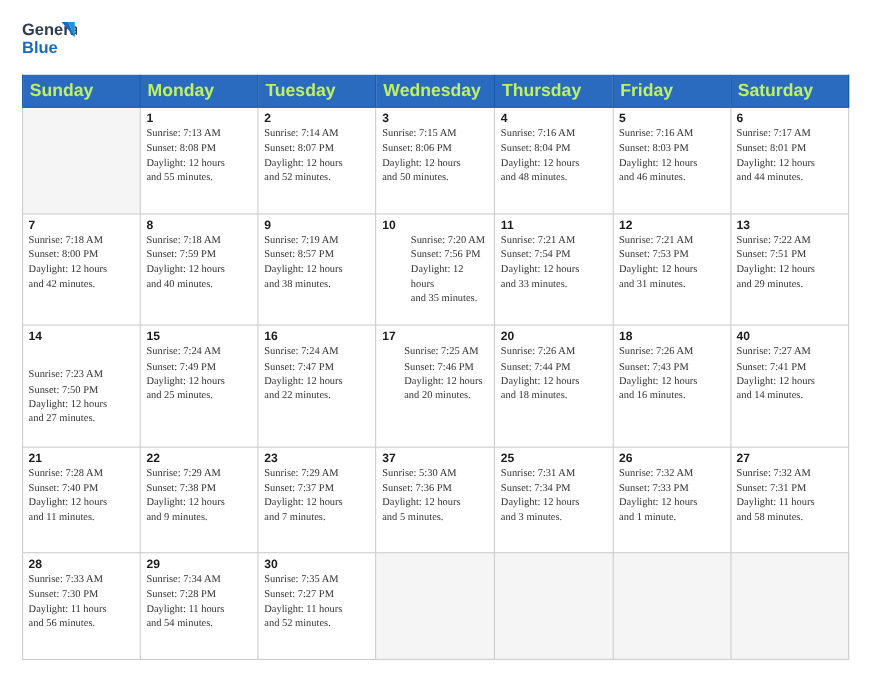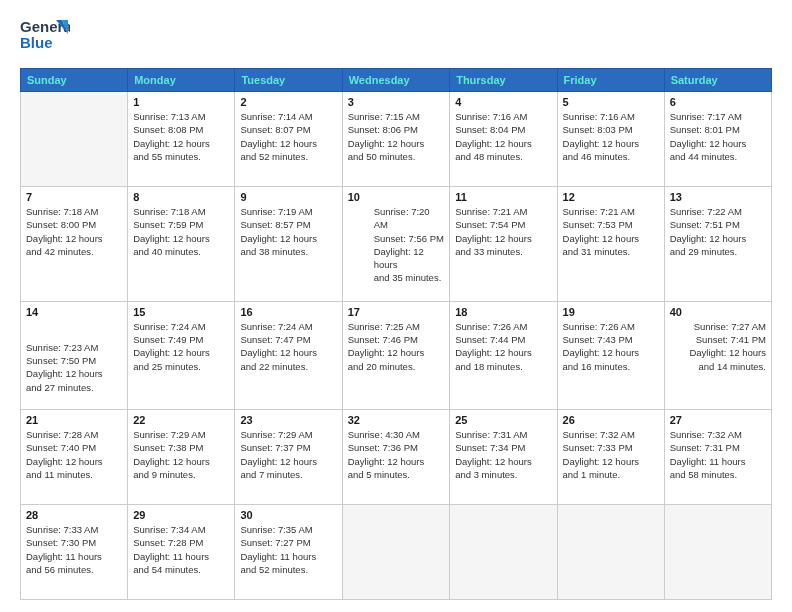--- a/index.html
+++ b/index.html
@@ -43,24 +43,24 @@
       margin-top: 2px;
     }
     .calendar {
       width: 100%;
       border-collapse: collapse;
       flex: 1;
       font-size: 10.5px;
     }
     .calendar th {
       background: #2a6bbf;
-      color: #5eead4;
+      color: #bef264;
       text-align: left;
       padding: 5px 6px;
-      font-size: 11px;
+      font-size: 16px;
       font-weight: bold;
       border: 1px solid #1a5aaa;
     }
     .calendar td {
       border: 1px solid #ccc;
       vertical-align: top;
       padding: 4px 5px;
       width: 108px;
       height: 85px;
       background: #fff;
@@ -72,20 +72,21 @@
       font-weight: bold;
       font-size: 11px;
       color: #1a1a1a;
       display: block;
       margin-bottom: 2px;
     }
     .day-info {
       font-size: 9.5px;
       color: #333;
       line-height: 1.4;
+      font-family: Liberation Serif, serif;
     }
   </style>
 </head>
 <body>
 
 <div class="page">
   <div class="header">
     <div class="logo">
         <svg width="50" height="42">
           <text x="0" y="16" font-size="15" font-weight="bold" fill="#2c3e50">General</text>
@@ -226,42 +227,42 @@
           </td>
           <td>
             <span class="day-num">16</span>
             <div class="day-info" style="white-space: pre-line;">Sunrise: 7:24 AM
 Sunset: 7:47 PM
 Daylight: 12 hours
 and 22 minutes.</div>
           </td>
           <td>
             <span class="day-num">17</span>
-            <div class="day-info" style="white-space: pre-line;">Sunrise: 7:25 AM
+            <div class="day-info" style="white-space: pre-line; margin-left: 20px;">Sunrise: 7:25 AM
 Sunset: 7:46 PM
 Daylight: 12 hours
 and 20 minutes.</div>
+          </td>
+          <td>
+            <span class="day-num">20</span>
+            <div class="day-info" style="white-space: pre-line;">Sunrise: 7:26 AM
+Sunset: 7:44 PM
+Daylight: 12 hours
+and 18 minutes.</div>
           </td>
           <td>
             <span class="day-num">18</span>
             <div class="day-info" style="white-space: pre-line;">Sunrise: 7:26 AM
-Sunset: 7:44 PM
-Daylight: 12 hours
-and 18 minutes.</div>
-          </td>
-          <td>
-            <span class="day-num">19</span>
-            <div class="day-info" style="white-space: pre-line;">Sunrise: 7:26 AM
 Sunset: 7:43 PM
 Daylight: 12 hours
 and 16 minutes.</div>
           </td>
           <td>
             <span class="day-num">40</span>
-            <div class="day-info" style="white-space: pre-line; text-align: right;">Sunrise: 7:27 AM
+            <div class="day-info" style="white-space: pre-line;">Sunrise: 7:27 AM
 Sunset: 7:41 PM
 Daylight: 12 hours
 and 14 minutes.</div>
           </td>
         </tr>
         <tr>
           <td>
             <span class="day-num">21</span>
             <div class="day-info" style="white-space: pre-line;">Sunrise: 7:28 AM
 Sunset: 7:40 PM
@@ -276,22 +277,22 @@
 and 9 minutes.</div>
           </td>
           <td>
             <span class="day-num">23</span>
             <div class="day-info" style="white-space: pre-line;">Sunrise: 7:29 AM
 Sunset: 7:37 PM
 Daylight: 12 hours
 and 7 minutes.</div>
           </td>
           <td>
-            <span class="day-num">32</span>
-            <div class="day-info" style="white-space: pre-line;">Sunrise: 4:30 AM
+            <span class="day-num">37</span>
+            <div class="day-info" style="white-space: pre-line;">Sunrise: 5:30 AM
 Sunset: 7:36 PM
 Daylight: 12 hours
 and 5 minutes.</div>
           </td>
           <td>
             <span class="day-num">25</span>
             <div class="day-info" style="white-space: pre-line;">Sunrise: 7:31 AM
 Sunset: 7:34 PM
 Daylight: 12 hours
 and 3 minutes.</div>

